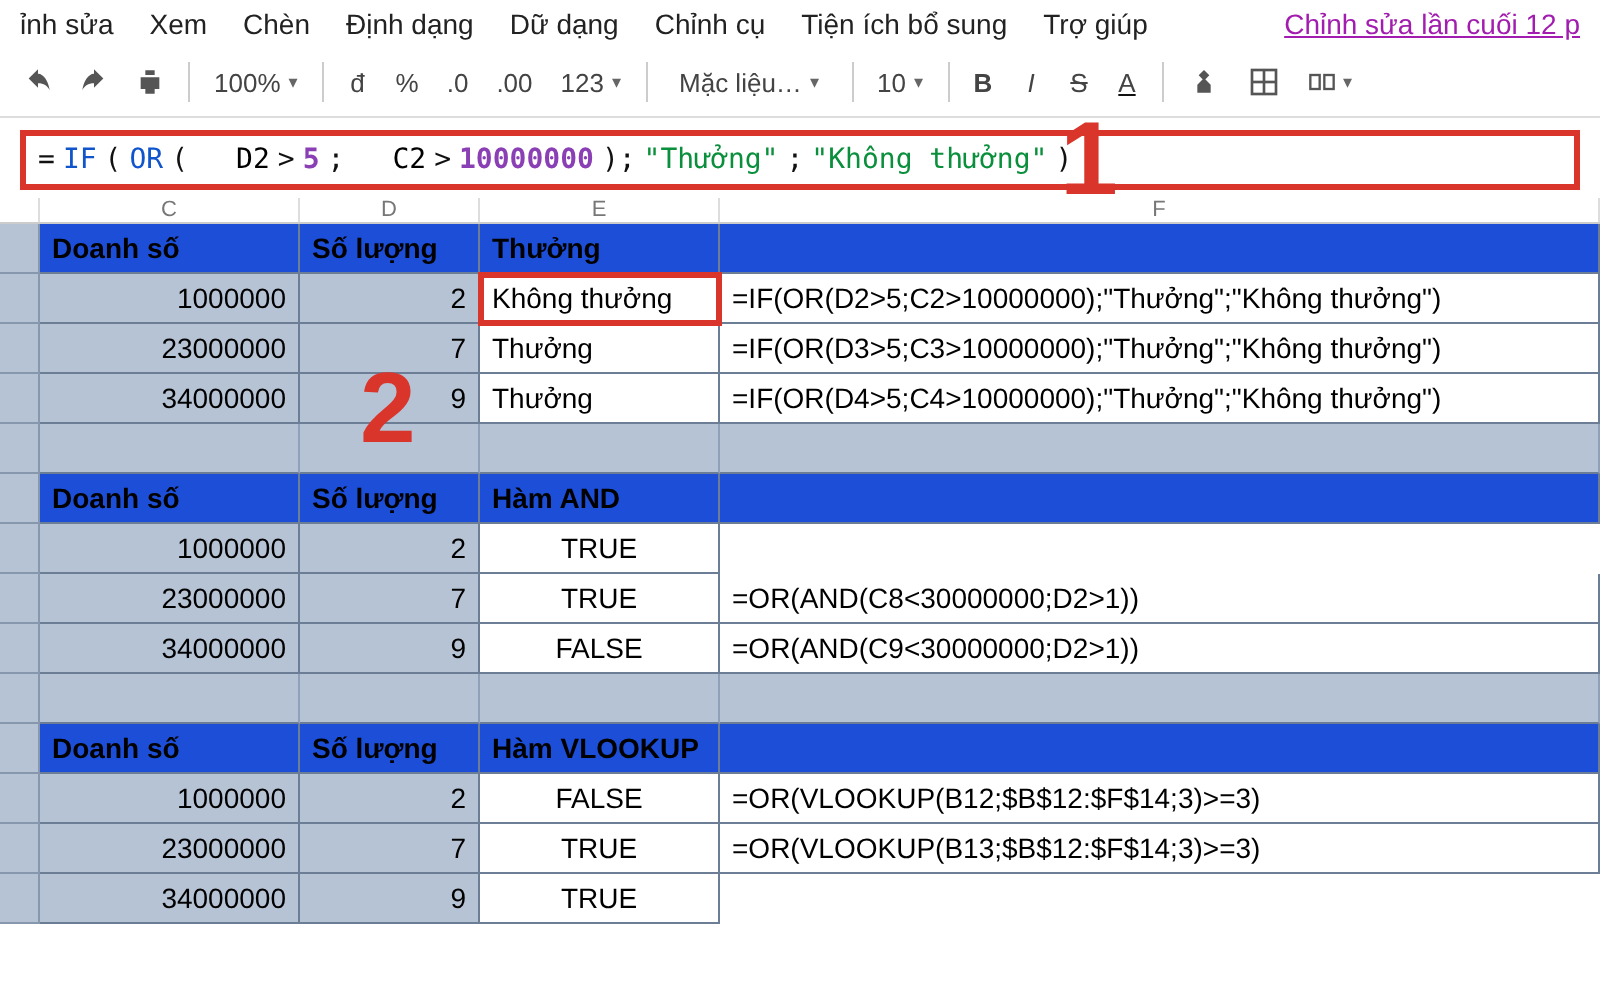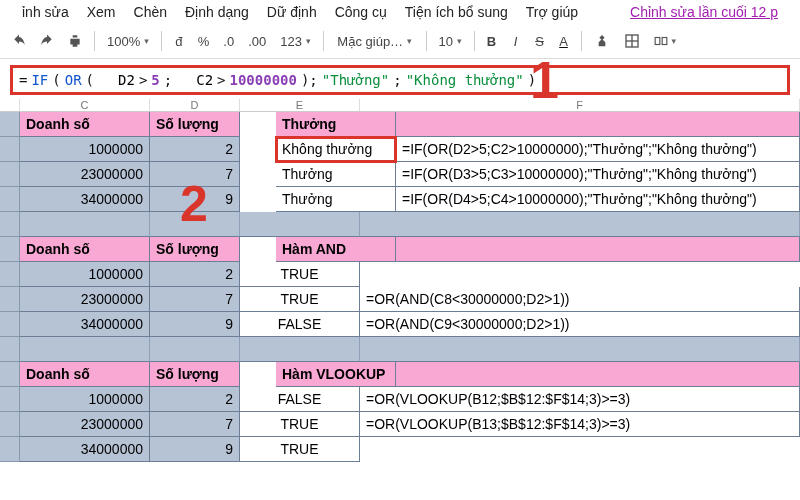--- a/index.html
+++ b/index.html
@@ -8,21 +8,21 @@
     font-size: 13px;
     background: #fff;
     width: 800px;
     height: 500px;
     overflow: hidden;
     position: relative;
   }
   .menubar {
     display: flex;
     gap: 18px;
-    padding: 4px 22px;
+    padding: 4px 10px;
     color: #222;
     font-size: 14px;
     align-items: flex-start;
   }
   .menubar .last-edit { margin-left: auto; color: #a21caf; text-decoration: underline; }
   .toolbar {
     display: flex;
     align-items: center;
     gap: 2px;
     padding: 4px 6px;
@@ -80,24 +80,24 @@
     display: flex;
     align-items: center;
     font-size: 14px;
     overflow: hidden;
     white-space: nowrap;
   }
   .c-C { width: 130px; background: #b6c3d5; justify-content: flex-end; }
   .c-D { width: 90px; background: #b6c3d5; justify-content: flex-end; }
   .c-E { width: 120px; background: #b6c3d5; justify-content: center; flex-shrink:0; }
   .c-F { flex: 1; background: #b6c3d5; justify-content: flex-start; }
-  .hdrrow .cell { background: #f9a8d4; font-weight: bold; justify-content: flex-start; }
+  .hdrrow .cell { background: #1d4ed8; font-weight: bold; justify-content: flex-start; }
   .blankrow .cell { border-right: 1px solid #8fa0b8; }
   .white { background: #fff !important; }
-  .left { justify-content: flex-start !important; margin-left: 36px; }
+  .left { justify-content: flex-start !important; }
   .center { justify-content: center !important; }
   .highlight-cell {
     outline: 3px solid #d9352b;
     outline-offset: -2px;
     z-index: 2;
   }
   .red-num {
     position: absolute;
     color: #d9352b;
     font-weight: 900;
@@ -107,22 +107,22 @@
   .num2 { left: 180px; top: 175px; font-size: 50px; }
 </style>
 </head>
 <body>
 
 <div class="menubar">
   <span>ỉnh sửa</span>
   <span>Xem</span>
   <span>Chèn</span>
   <span>Định dạng</span>
-  <span>Dữ định</span>
-  <span>Công cụ</span>
+  <span>Dữ dạng</span>
+  <span>Chỉnh cụ</span>
   <span>Tiện ích bổ sung</span>
   <span>Trợ giúp</span>
   <span class="last-edit">Chỉnh sửa lần cuối 12 p</span>
 </div>
 
 <div class="toolbar">
   <div class="tb-btn">
       <svg width="14" height="14" viewBox="0 0 24 24" fill="#555">
         <path d="M12 5V1L4 9l8 8v-4c5 0 8 2 10 6-1-7-5-14-10-14z"></path>
       </svg>
@@ -139,21 +139,21 @@
     </div>
   <div class="sep"></div>
   <div class="tb-btn zoom chev">100%</div>
   <div class="sep"></div>
   <div class="tb-btn">đ</div>
   <div class="tb-btn">%</div>
   <div class="tb-btn">.0</div>
   <div class="tb-btn">.00</div>
   <div class="tb-btn chev">123</div>
   <div class="sep"></div>
-  <div class="tb-btn chev" style="min-width:90px">Mặc giúp…</div>
+  <div class="tb-btn chev" style="min-width:90px">Mặc liệu…</div>
   <div class="sep"></div>
   <div class="tb-btn chev">10</div>
   <div class="sep"></div>
   <div class="tb-btn bold">B</div>
   <div class="tb-btn ital">I</div>
   <div class="tb-btn strk">S</div>
   <div class="tb-btn txtclr">A</div>
   <div class="sep"></div>
   <div class="tb-btn fill-icon">
       <svg viewBox="0 0 24 24" fill="#555">

